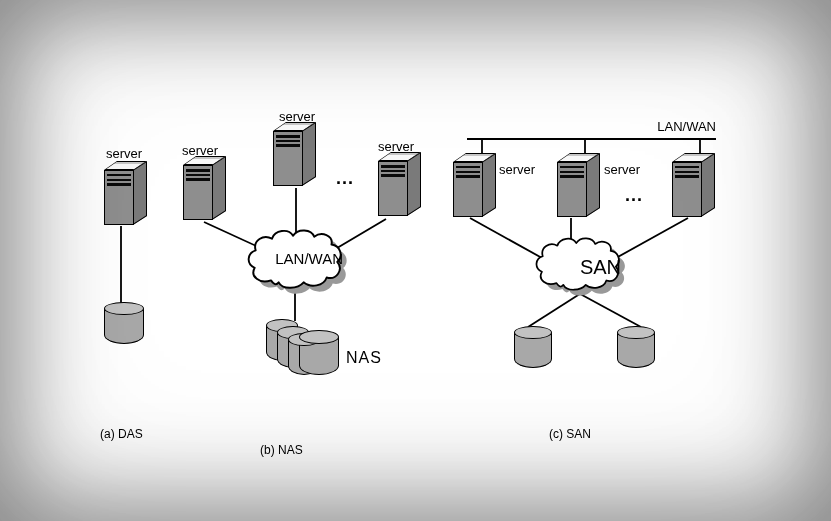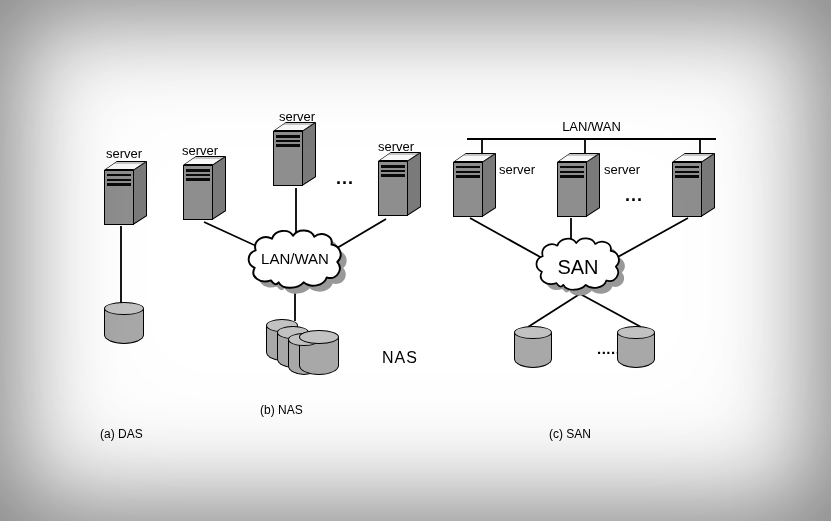--- a/index.html
+++ b/index.html
@@ -43,25 +43,25 @@
     box-sizing:border-box; z-index:2;
   }
   .cyl-body {
     position:absolute; left:0; top:16%; width:100%; height:84%;
     background:#a8a8a8; border:1.8px solid #000; border-top:none;
     border-radius:0 0 50% 50% / 0 0 26% 26%; box-sizing:border-box; z-index:1;
   }
 
   
   .lbl { position:absolute; font-size:13px; line-height:1.1; white-space:nowrap; }
-  .lbl.center { text-align:center; }
+  .lbl.center { text-align:right; }
   .cloud-lbl-nas { left:247px; top:251px; width:96px; font-size:15px; }
   .cloud-lbl-san { left:535px; top:256px; width:86px; font-size:20px; }
   .bus-lbl { left:467px; top:120px; width:249px; font-size:13px; }
-  .storage-lbl { left:346px; top:349px; font-size:16px; letter-spacing:1px;margin-left:36px; }
+  .storage-lbl { left:346px; top:349px; font-size:16px; letter-spacing:1px; }
   .dots { font-weight:bold; font-size:18px; letter-spacing:1px; }
   .dots-small { font-weight:bold; font-size:15px; letter-spacing:0.5px; }
   .caption { font-size:12px; }
 
   .vignette {
     position:absolute; inset:0; pointer-events:none; z-index:50;
     box-shadow: inset 0 0 90px 18px rgba(0,0,0,0.42),
                 inset 0 0 160px 10px rgba(0,0,0,0.10);
   }
 </style>
@@ -149,21 +149,21 @@
     <div class="cyl-body"></div>
     <div class="cyl-top"></div>
   </div>
 
   <span class="lbl" style="left:182px; top:144px">server</span>
   <span class="lbl" style="left:279px; top:110px">server</span>
   <span class="lbl" style="left:378px; top:140px">server</span>
   <span class="lbl dots" style="left:336px; top:169px">...</span>
   <span class="lbl center cloud-lbl-nas">LAN/WAN</span>
   <span class="lbl storage-lbl">NAS</span>
-  <span class="lbl caption" style="left:260px; top:404px">(b) NAS</span>
+  <span class="lbl caption" style="left:260px; top:444px">(b) NAS</span>
 
   <div class="tower" style="left:453px; top:162px">
     <div class="t-top"></div>
     <div class="t-side"></div>
     <div class="t-front">
       <div class="vents"></div>
     </div>
   </div>
   <div class="tower" style="left:557px; top:162px">
     <div class="t-top"></div>

